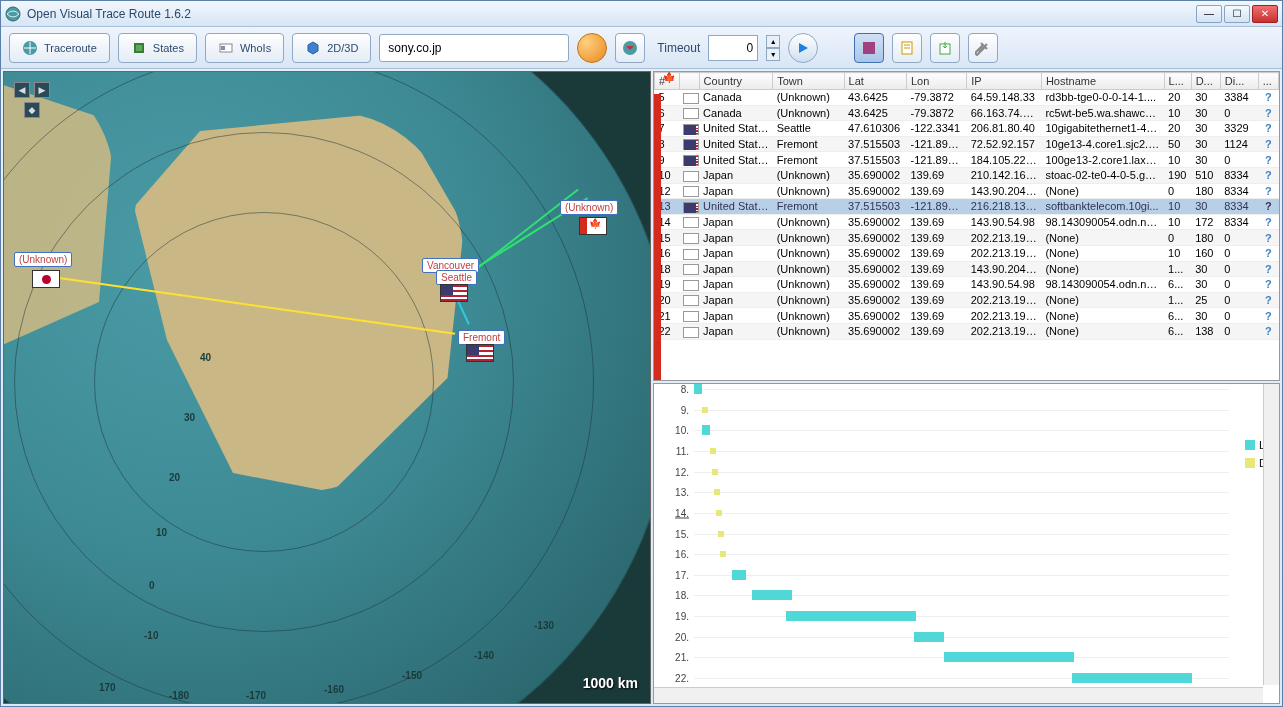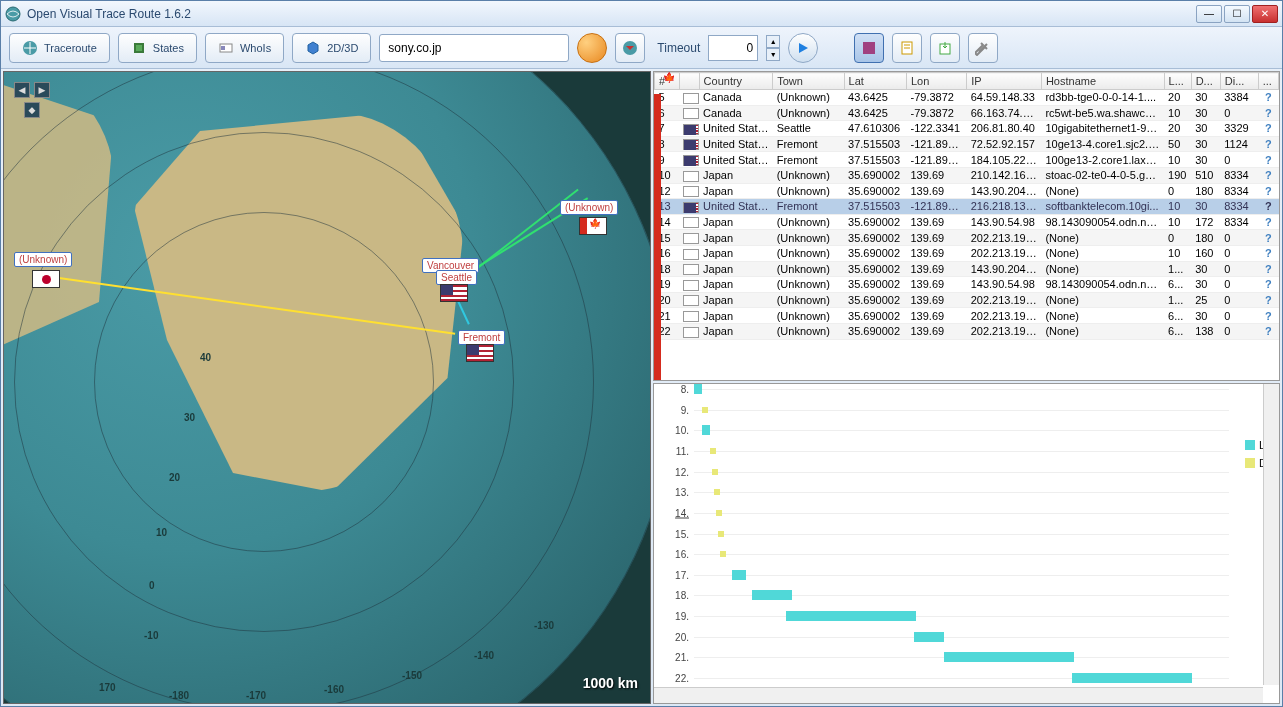--- a/index.html
+++ b/index.html
@@ -259,21 +259,21 @@
                 <td class="help-ico" style="width: 18px;">?</td>
               </tr>
               <tr>
                 <td style="width: 22px;">7</td>
                 <td style="width: 18px;"><span class="mini-flag flag-us"></span></td>
                 <td style="width: 66px;">United States</td>
                 <td style="width: 64px;">Seattle</td>
                 <td style="width: 56px;">47.610306</td>
                 <td style="width: 54px;">-122.3341</td>
                 <td style="width: 67px;">206.81.80.40</td>
-                <td style="width: 110px;">10gigabitethernet1-9.c...</td>
+                <td style="width: 110px;">10gigabitethernet1-4.c...</td>
                 <td style="width: 24px;">20</td>
                 <td style="width: 24px;">30</td>
                 <td style="width: 34px;">3329</td>
                 <td class="help-ico" style="width: 18px;">?</td>
               </tr>
               <tr>
                 <td style="width: 22px;">8</td>
                 <td style="width: 18px;"><span class="mini-flag flag-us"></span></td>
                 <td style="width: 66px;">United States</td>
                 <td style="width: 64px;">Fremont</td>

